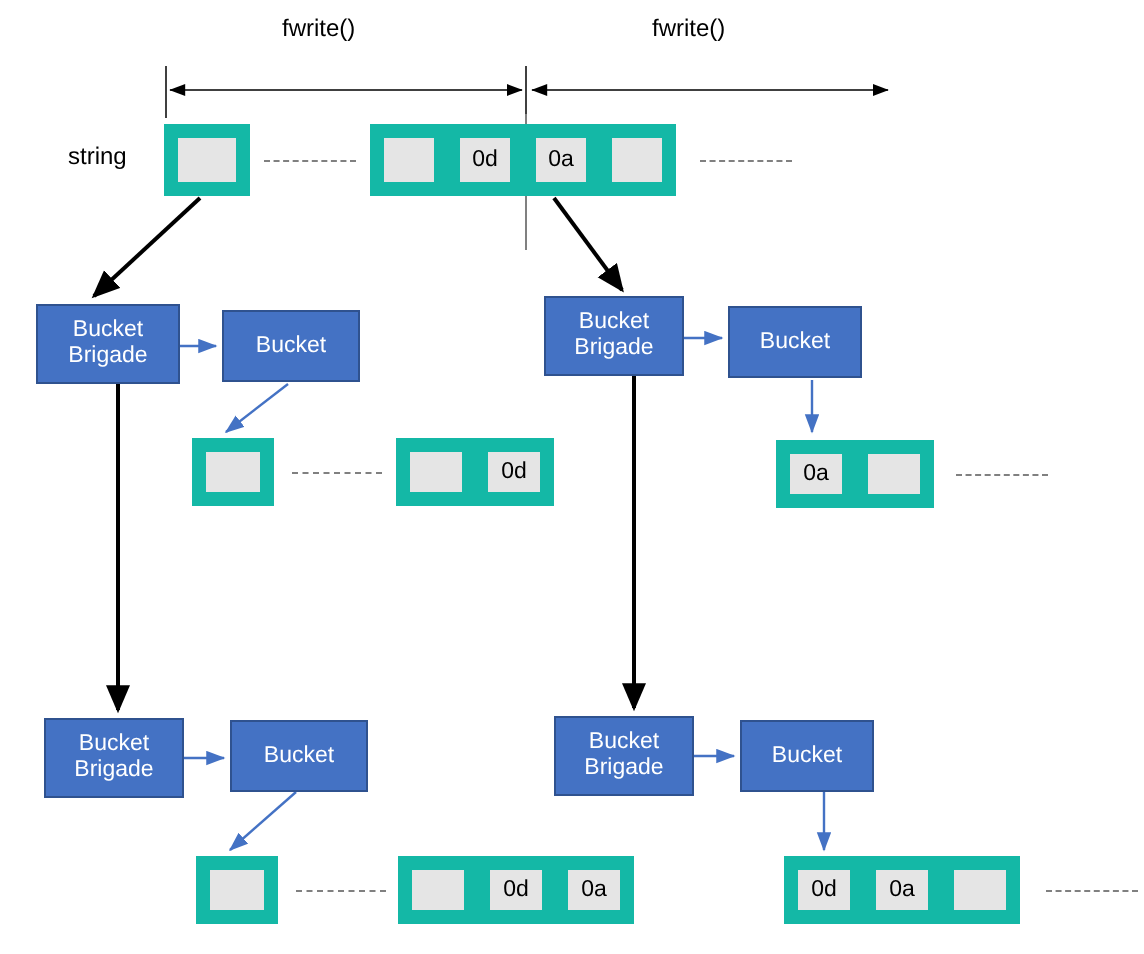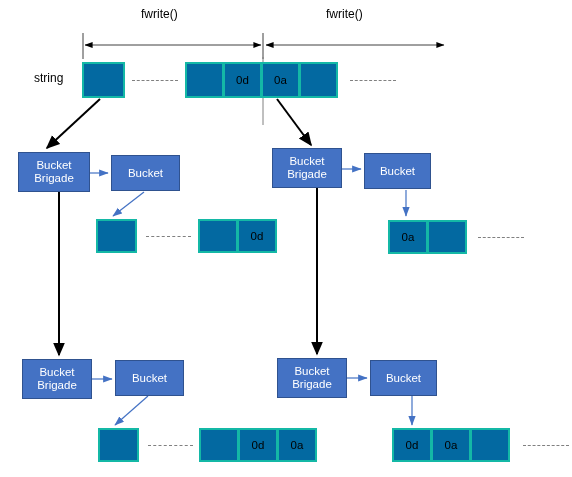--- a/index.html
+++ b/index.html
@@ -7,20 +7,21 @@
     padding: 0;
     background: #ffffff;
   }
   #canvas {
     position: relative;
     width: 572px;
     height: 477px;
     background: #ffffff;
     font-family: "Liberation Sans", sans-serif;
     overflow: hidden;
+    border-radius: 30px;
   }
   svg.layer {
     position: absolute;
     left: 0;
     top: 0;
     width: 572px;
     height: 477px;
     pointer-events: none;
   }
   .lbl {
@@ -51,29 +52,29 @@
     align-items: center;
     justify-content: center;
     box-sizing: border-box;
   }
   .cellgroup {
     position: absolute;
     display: flex;
     box-sizing: border-box;
   }
   .cell {
-    border: 2px solid #14b8a6;
+    border: 7px solid #14b8a6;
     margin-left: -1px;
     box-sizing: border-box;
     display: flex;
     align-items: center;
     justify-content: center;
     font-size: 11.5px;
     color: #000000;
-    background: #0369a1;
+    background: #e5e5e5;
   }
   .cell:first-child { margin-left: 0; }
   .dashes {
     position: absolute;
     border-top: 1px dashed #808080;
     height: 0;
   }
 </style>
 </head>
 <body>

